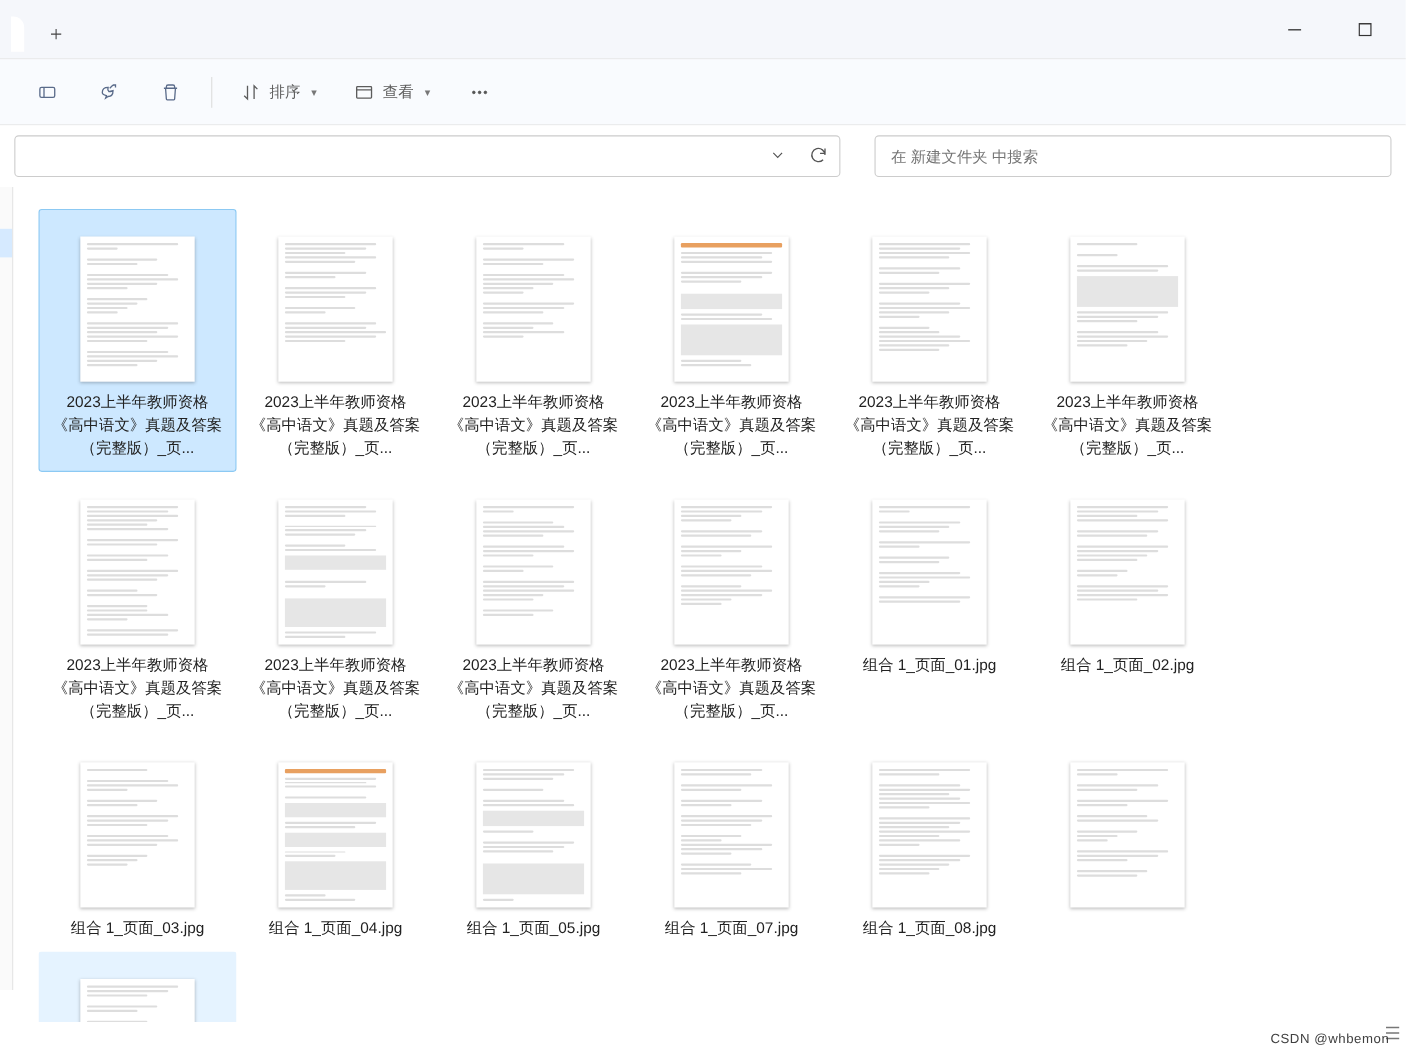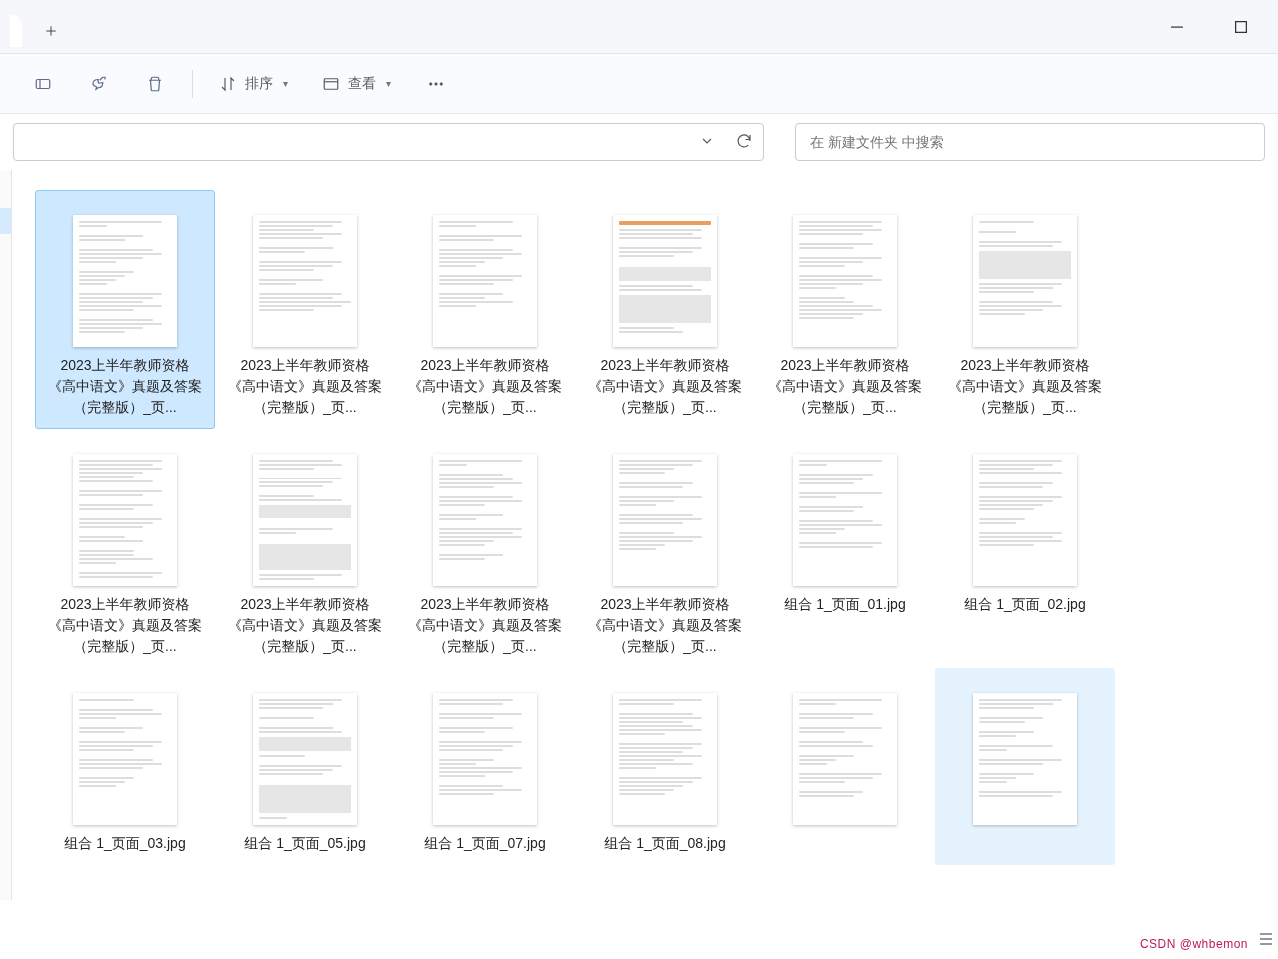--- a/index.html
+++ b/index.html
@@ -168,23 +168,23 @@
       color: #222;
       line-height: 1.5;
       max-height: 88px;
       overflow: hidden;
       width: 100%;
       padding: 0 4px;
     }
     .watermark {
       position: absolute;
       bottom: 8px;
-      right: 30px;
+      right: 15px;
       font-size: 12px;
-      color: #be185d;
+      color: #404040;
       letter-spacing: 0.5px;
     }
     .scrollbar-track {
       position: absolute;
       right: 2px;
       bottom: 10px;
       width: 20px;
       height: 20px;
       display: flex;
       align-items: center;
@@ -663,20 +663,42 @@
             <div class="thumb-line w60"></div>
             <div class="thumb-line w50"></div>
             <div class="thumb-line w40"></div>
           </div>
         </div>
         <div class="file-name">组合 1_页面_03.jpg</div>
       </div>
       <div class="file-item">
         <div class="thumb-wrap">
           <div class="thumb-content">
+            <div class="thumb-line hdr"></div>
+            <div class="thumb-line w90"></div>
+            <div class="thumb-line w80"></div>
+            <div class="thumb-line w90"></div>
+            <div class="thumb-line gap"></div>
+            <div class="thumb-line w80"></div>
+            <div class="thumb-block sm"></div>
+            <div class="thumb-line w90"></div>
+            <div class="thumb-line w70"></div>
+            <div class="thumb-block sm"></div>
+            <div class="thumb-line w60"></div>
+            <div class="thumb-line w50"></div>
+            <div class="thumb-block"></div>
+            <div class="thumb-line w40"></div>
+            <div class="thumb-line w70"></div>
+          </div>
+        </div>
+        <div class="file-name">组合 1_页面_04.jpg</div>
+      </div>
+      <div class="file-item">
+        <div class="thumb-wrap">
+          <div class="thumb-content">
             <div class="thumb-line w90"></div>
             <div class="thumb-line w80"></div>
             <div class="thumb-line w70"></div>
             <div class="thumb-line gap"></div>
             <div class="thumb-line w60"></div>
             <div class="thumb-line gap"></div>
             <div class="thumb-line w80"></div>
             <div class="thumb-line w90"></div>
             <div class="thumb-block sm"></div>
             <div class="thumb-line w50"></div>

